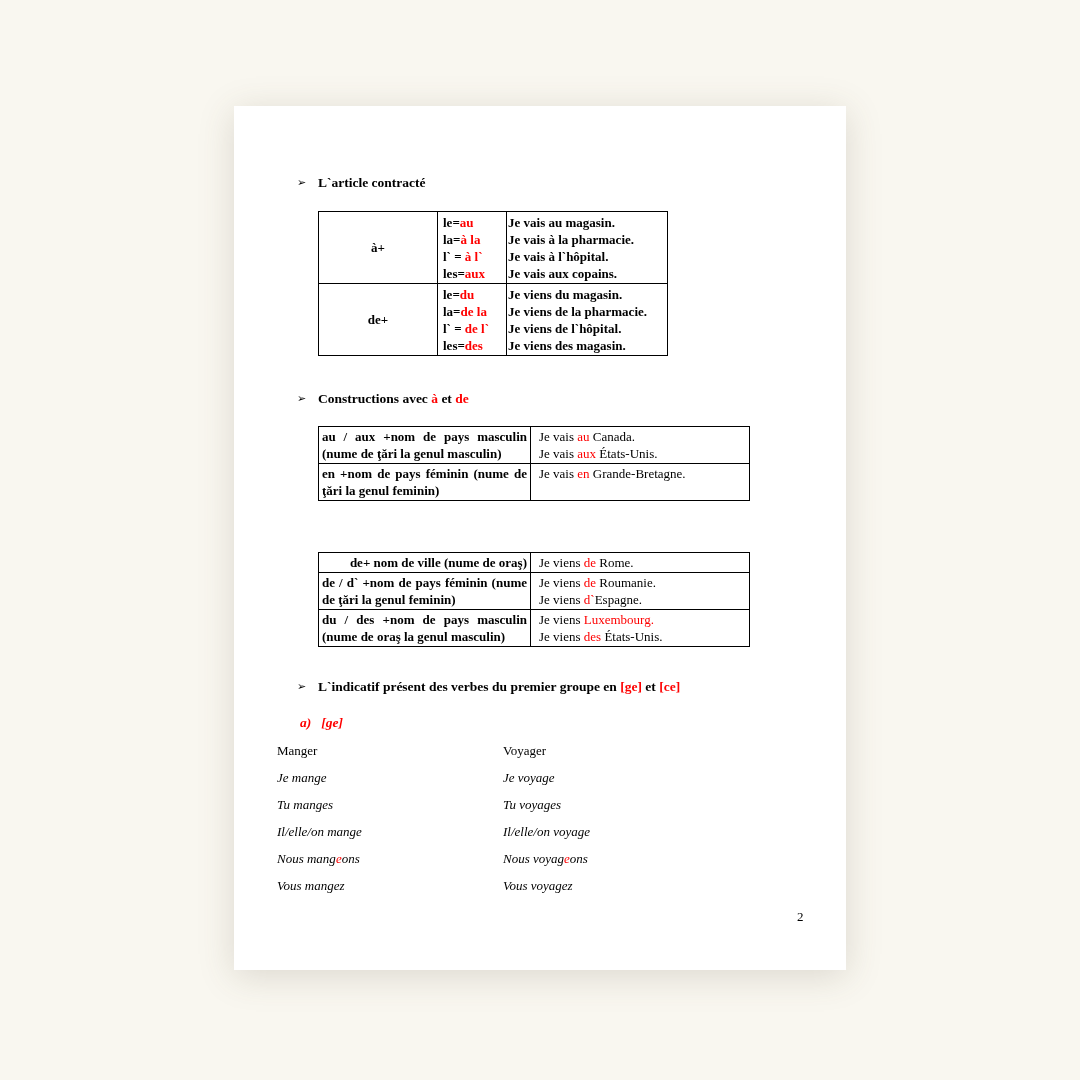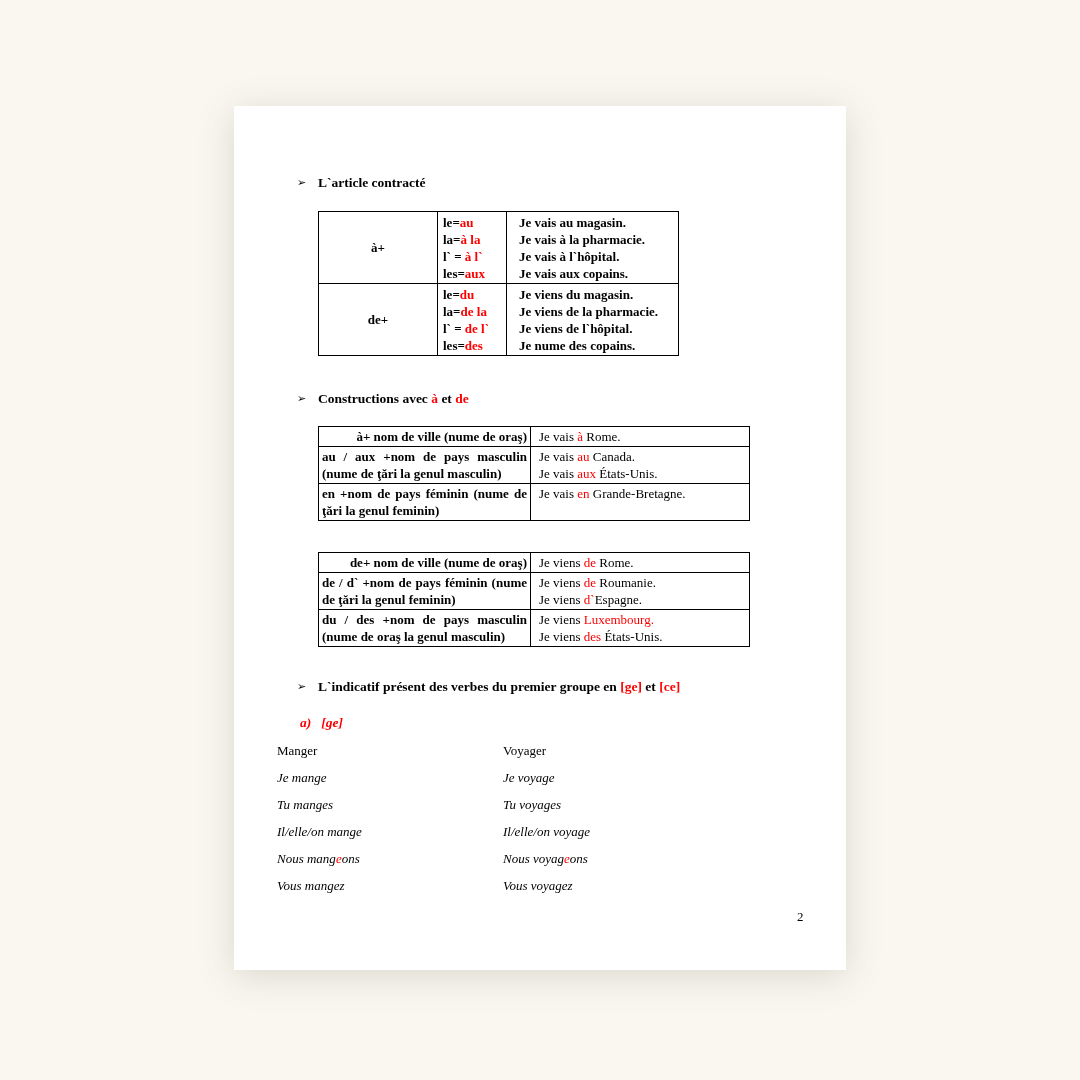--- a/index.html
+++ b/index.html
@@ -55,21 +55,21 @@
   table.grid td {
     border: 1.4px solid #000;
     padding: 1px 4px;
     overflow: hidden;
   }
 
   
   .t1 { font-weight: bold; }
   .t1 .c-label { width: 110px; text-align: center; vertical-align: middle; }
   .t1 .c-forms { width: 59px; vertical-align: middle; padding-left: 5px; }
-  .t1 .c-ex    { width: 155px; vertical-align: middle; padding-left: 12px; }
+  .t1 .c-ex    { width: 155px; vertical-align: middle; padding-left: 1px; }
   .t1 tr { height: 72px; }
 
   
   .t2 .c-rule { width: 205px; font-weight: bold; vertical-align: top; padding-left: 3px; padding-right: 3px; }
   .t2 .c-rule div { text-align: justify; }
   .t2 tr.single .c-rule div { text-align: right; }
   .t2 .c-ex { width: 206px; vertical-align: top; padding-left: 8px; }
   .t2 tr.single { height: 19px; }
   .t2 tr.double { height: 36px; }
 
@@ -114,43 +114,35 @@
       <td class="c-forms">
             <div>le=<span class="red">du</span></div>
             <div>la=<span class="red">de la</span></div>
             <div>l` = <span class="red">de l`</span></div>
             <div>les=<span class="red">des</span></div>
           </td>
       <td class="c-ex">
             <div>Je viens du magasin.</div>
             <div>Je viens de la pharmacie.</div>
             <div>Je viens de l`hôpital.</div>
-            <div>Je nume des copains.</div>
+            <div>Je viens des magasin.</div>
           </td>
     </tr>
   </tbody>
     </table>
 
   <div class="heading abs" style="left:63px; top:284px;">
     <span class="arrow">➢</span>
     <span>
         <div>Constructions avec <span class="red">à</span> et <span class="red">de</span></div>
       </span>
   </div>
 
   <table class="grid t2 abs" style="left:84px; top:320px;">
     <tbody>
-        <tr class="single">
-      <td class="c-rule">
-            <div>à+ nom de ville (nume de oraş)</div>
-          </td>
-      <td class="c-ex">
-            <div>Je vais <span class="red">à</span> Rome.</div>
-          </td>
-    </tr>
     <tr class="double">
       <td class="c-rule">
             <div>au / aux +nom de pays masculin (nume de ţări la genul masculin)</div>
           </td>
       <td class="c-ex">
             <div>Je vais <span class="red">au</span> Canada.</div>
             <div>Je vais <span class="red">aux</span> États-Unis.</div>
           </td>
     </tr>
     <tr class="double">

